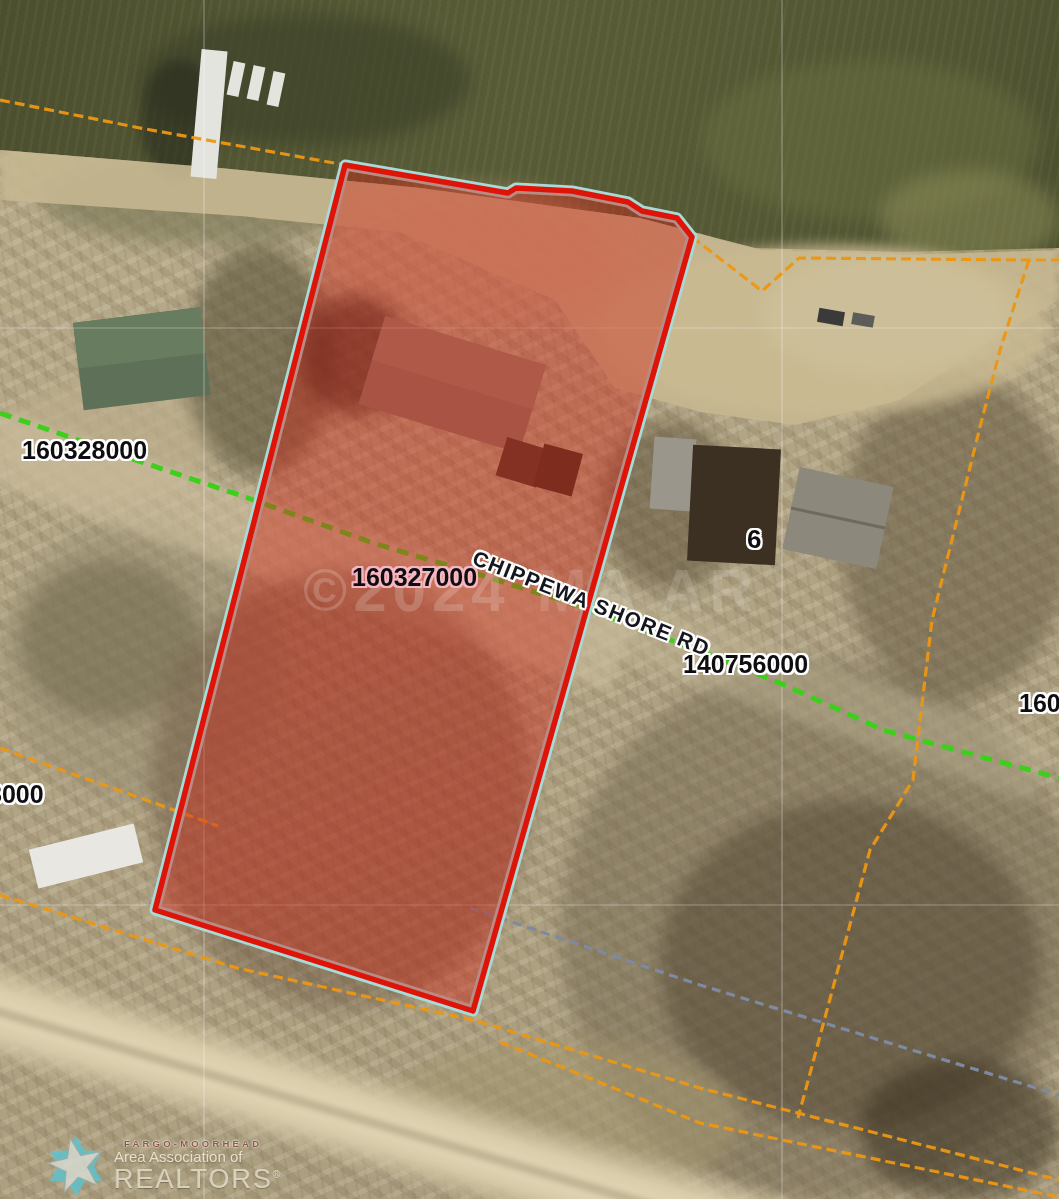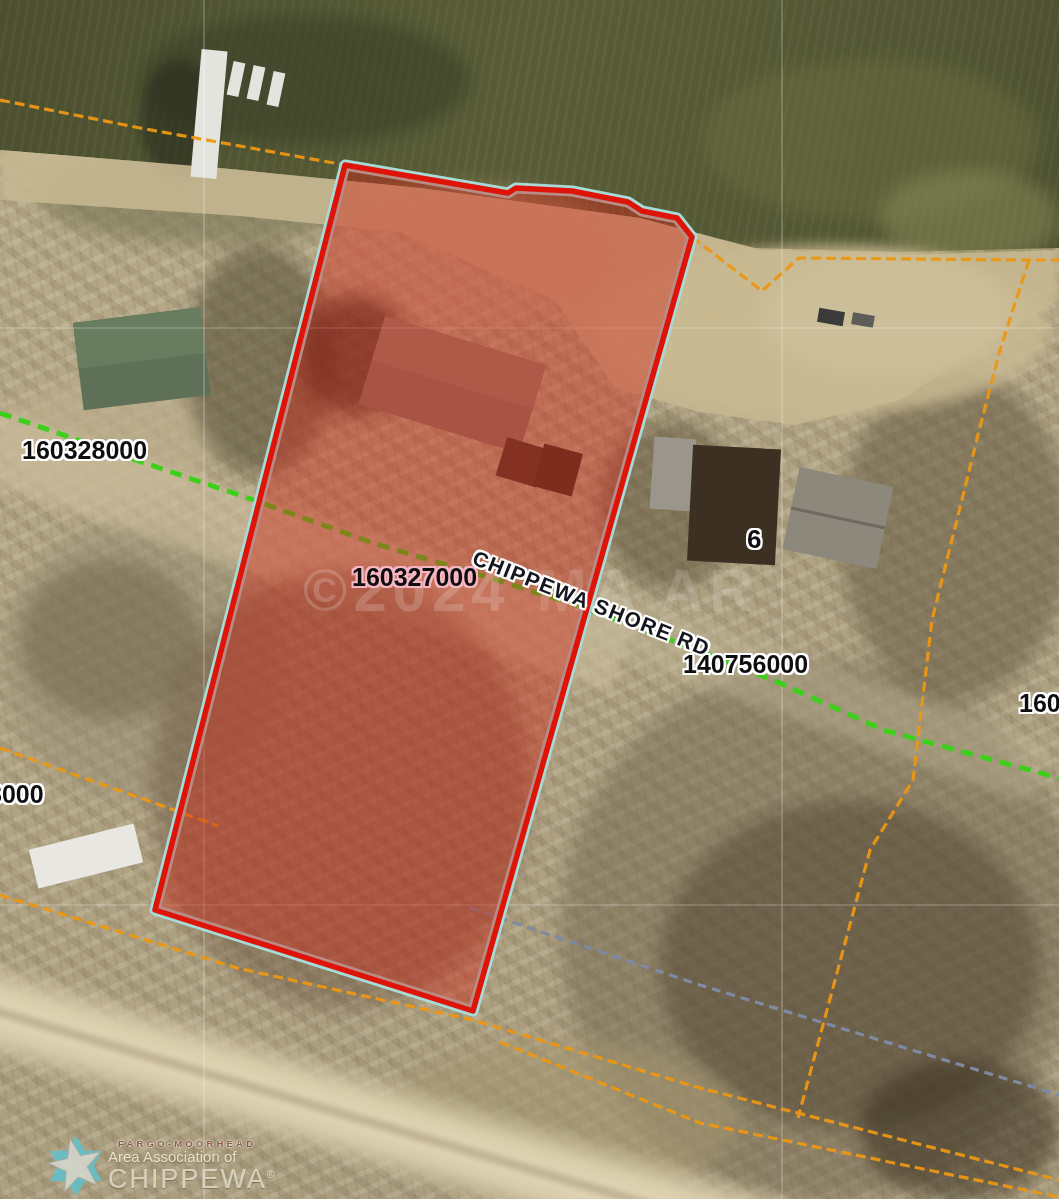--- a/index.html
+++ b/index.html
@@ -39,21 +39,21 @@
     text-shadow:-2px -2px 0 #fff,2px -2px 0 #fff,-2px 2px 0 #fff,2px 2px 0 #fff,-2px 0 0 #fff,2px 0 0 #fff,0 -2px 0 #fff,0 2px 0 #fff;}
   .halo-pink{text-shadow:-2px -2px 0 #f6b6c2,2px -2px 0 #f6b6c2,-2px 2px 0 #f6b6c2,2px 2px 0 #f6b6c2,-2px 0 0 #f6b6c2,2px 0 0 #f6b6c2,0 -2px 0 #f6b6c2,0 2px 0 #f6b6c2;text-align:center;}
   .lbl-25{font-size:25px;}
   .road-label{position:absolute;z-index:20;font-weight:bold;font-size:21px;letter-spacing:1.5px;color:#14161f;
     transform:rotate(21.5deg);transform-origin:0 0;white-space:nowrap;
     text-shadow:-2px -2px 0 #fdfdfb,2px -2px 0 #fdfdfb,-2px 2px 0 #fdfdfb,2px 2px 0 #fdfdfb,-2px 0 0 #fdfdfb,2px 0 0 #fdfdfb,0 -2px 0 #fdfdfb,0 2px 0 #fdfdfb;}
   .watermark{position:absolute;left:303px;top:556px;z-index:15;font-size:60px;font-weight:bold;
     letter-spacing:6px;color:rgba(240,240,234,.20);white-space:nowrap;}
   .watermark .frag{margin-left:26px;opacity:.8;}
   .logo{position:absolute;left:44px;top:1134px;z-index:30;display:flex;align-items:center;opacity:.85;}
-  .logo-text{line-height:1.05;}
+  .logo-text{margin-left:6px;line-height:1.05;}
   .logo-l1{font-size:9.5px;font-weight:bold;letter-spacing:3.2px;color:#8a4f3c;margin-left:10px;
     text-shadow:0 0 2px #fff,0 0 2px #fff;}
   .logo-l2{font-size:15px;color:#f2ecd9;text-shadow:0 1px 2px rgba(96,84,58,.75);}
   .logo-l3{font-size:27px;letter-spacing:2px;color:#e0dac7;
     text-shadow:0 1px 1px rgba(80,70,50,.55),-0.5px -0.5px 0 rgba(255,255,255,.4);}
   .logo-l3 sup{font-size:10px;}
 </style>
 </head>
 <body>
 
@@ -171,17 +171,17 @@
         <path d="M0,-32 L11,-14 L11,6 L0,14 L-11,6 L-11,-14 Z" transform="rotate(120)"></path>
         <path d="M0,-32 L11,-14 L11,6 L0,14 L-11,6 L-11,-14 Z" transform="rotate(180)"></path>
         <path d="M0,-32 L11,-14 L11,6 L0,14 L-11,6 L-11,-14 Z" transform="rotate(240)"></path>
         <path d="M0,-32 L11,-14 L11,6 L0,14 L-11,6 L-11,-14 Z" transform="rotate(300)"></path>
       </g>
       <polygon transform="rotate(-12)" fill="#d6dad2" stroke="#a8aea6" stroke-width="1" points="0,-30 7.1,-9.7 28.5,-9.3 11.5,3.7 17.6,24.3 0,12 -17.6,24.3 -11.5,3.7 -28.5,-9.3 -7.1,-9.7"></polygon>
     </svg>
     <div class="logo-text">
       <div class="logo-l1">FARGO-MOORHEAD</div>
       <div class="logo-l2">Area Association of</div>
-      <div class="logo-l3"><span>CHIPPEWA</span><sup>®</sup></div>
+      <div class="logo-l3"><span>REALTORS</span><sup>®</sup></div>
     </div>
   </div>
 
 </div>
 
 </body></html>

